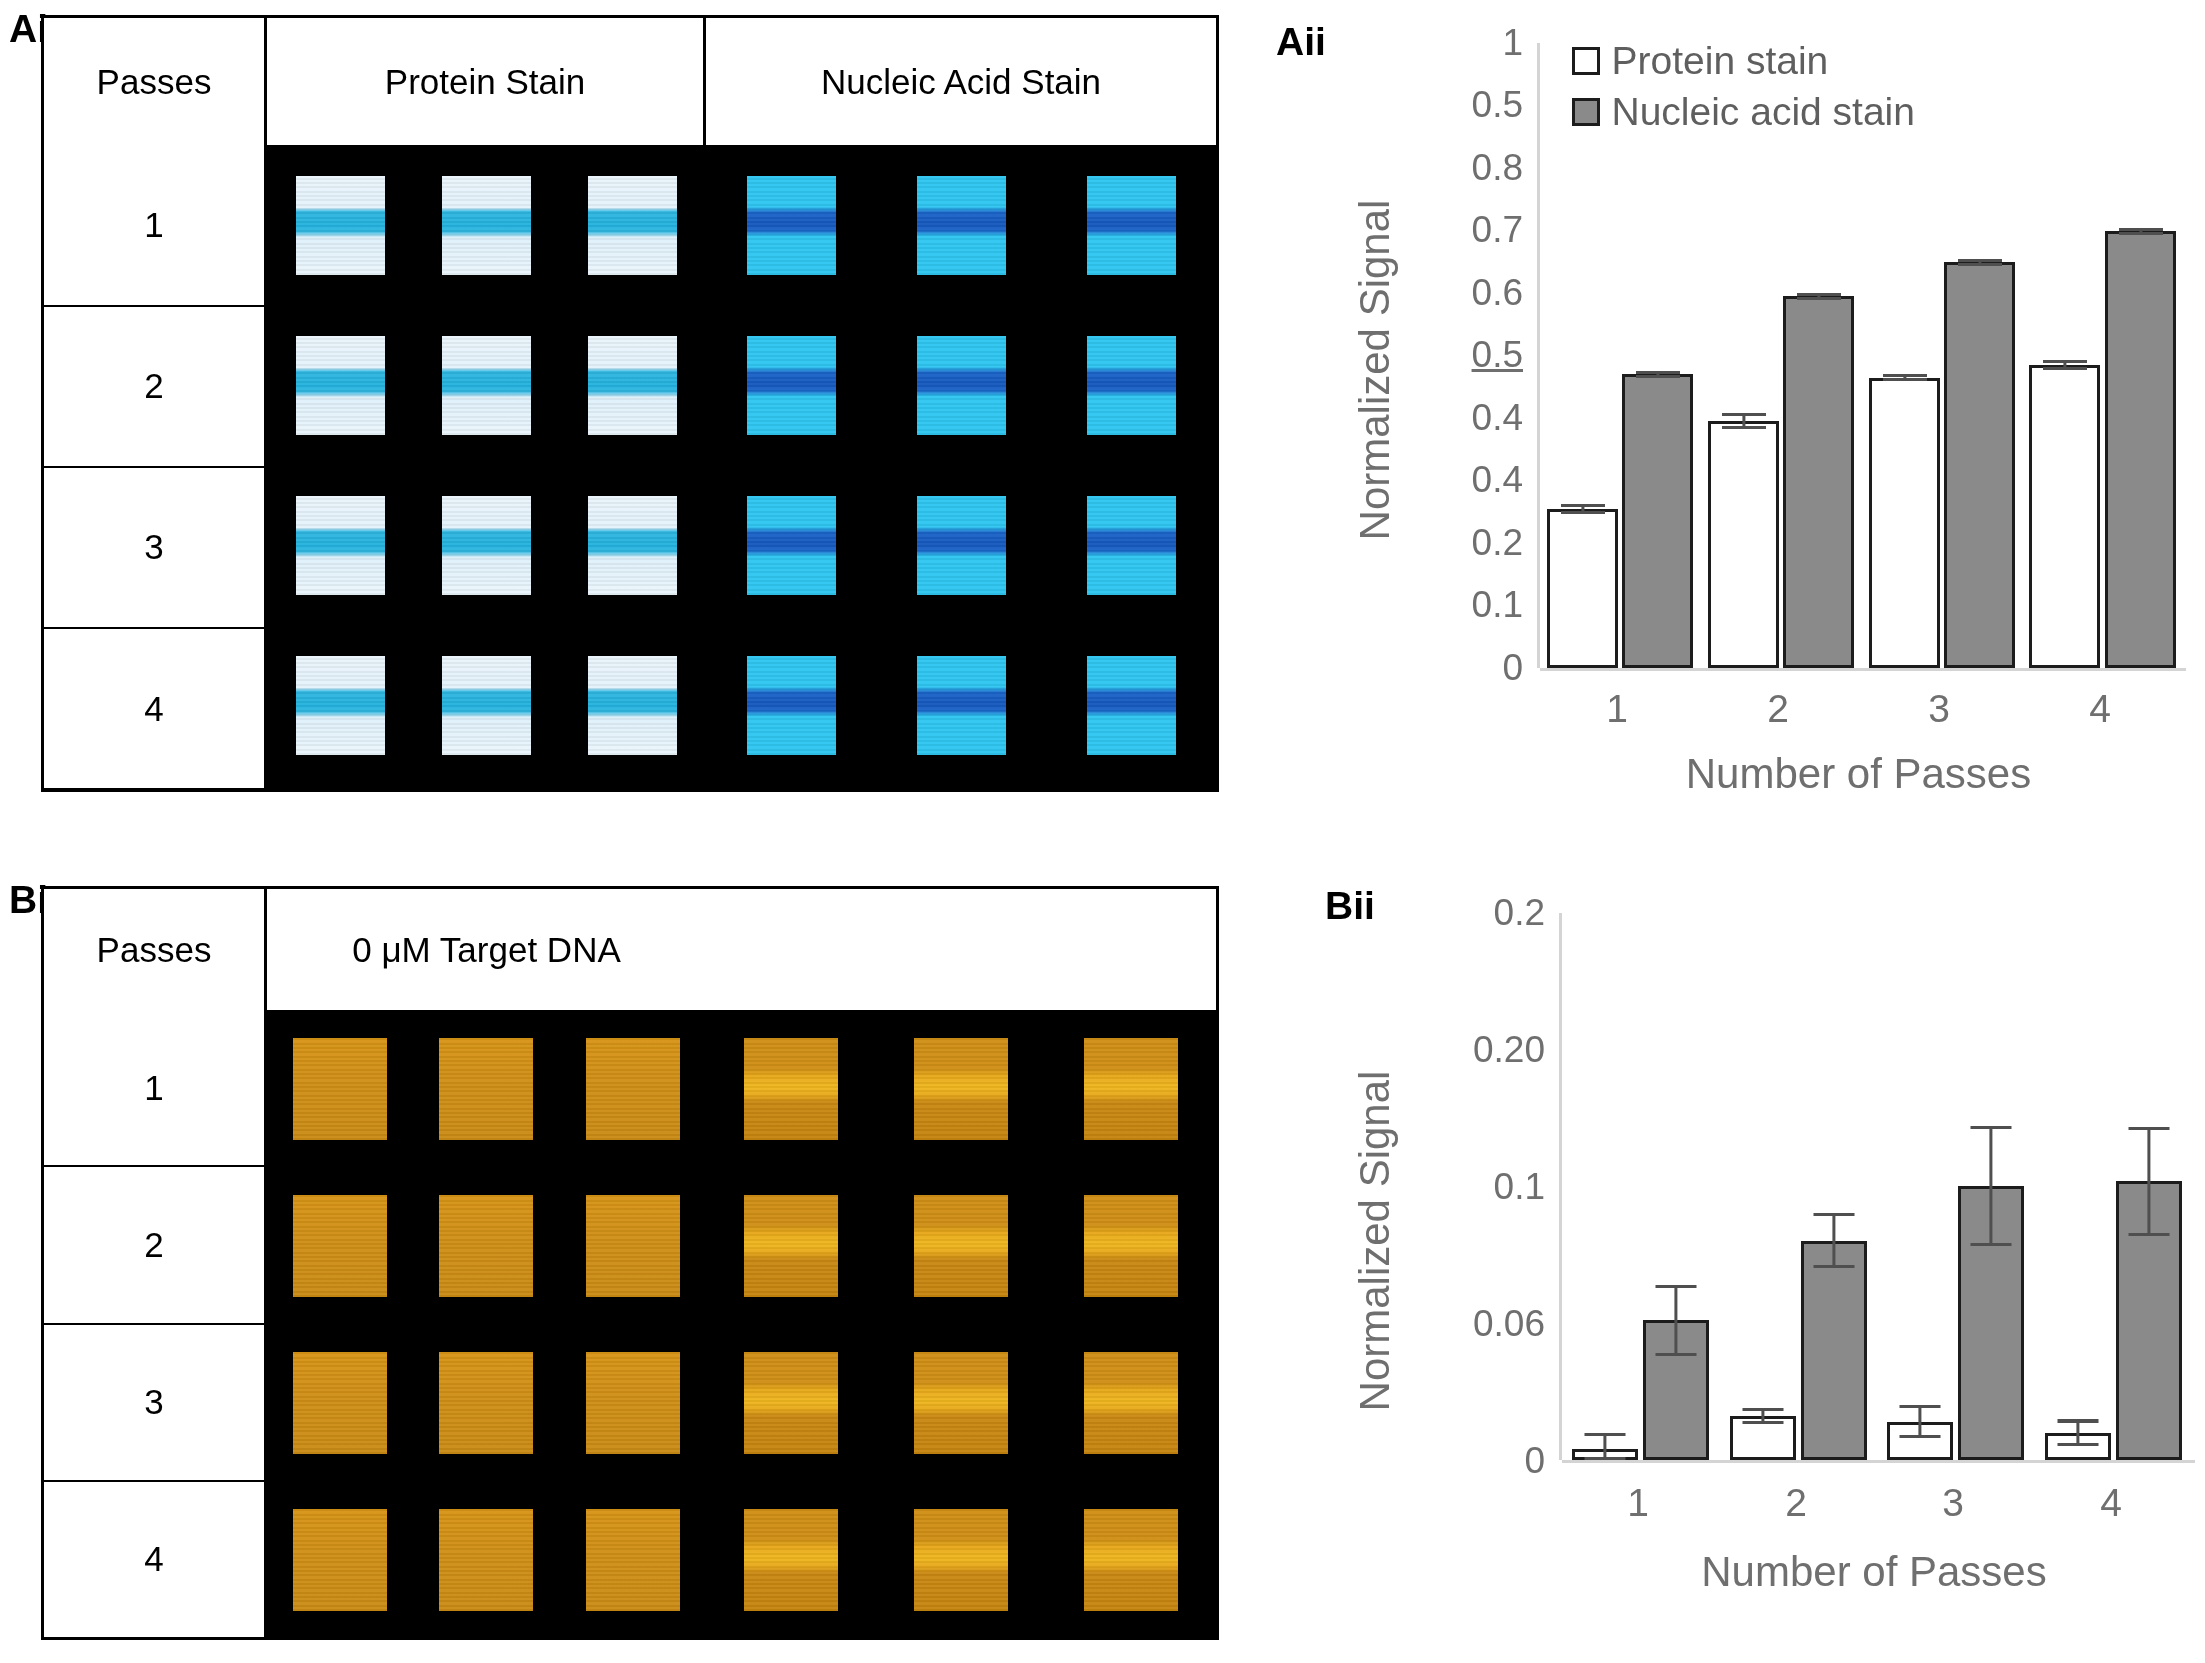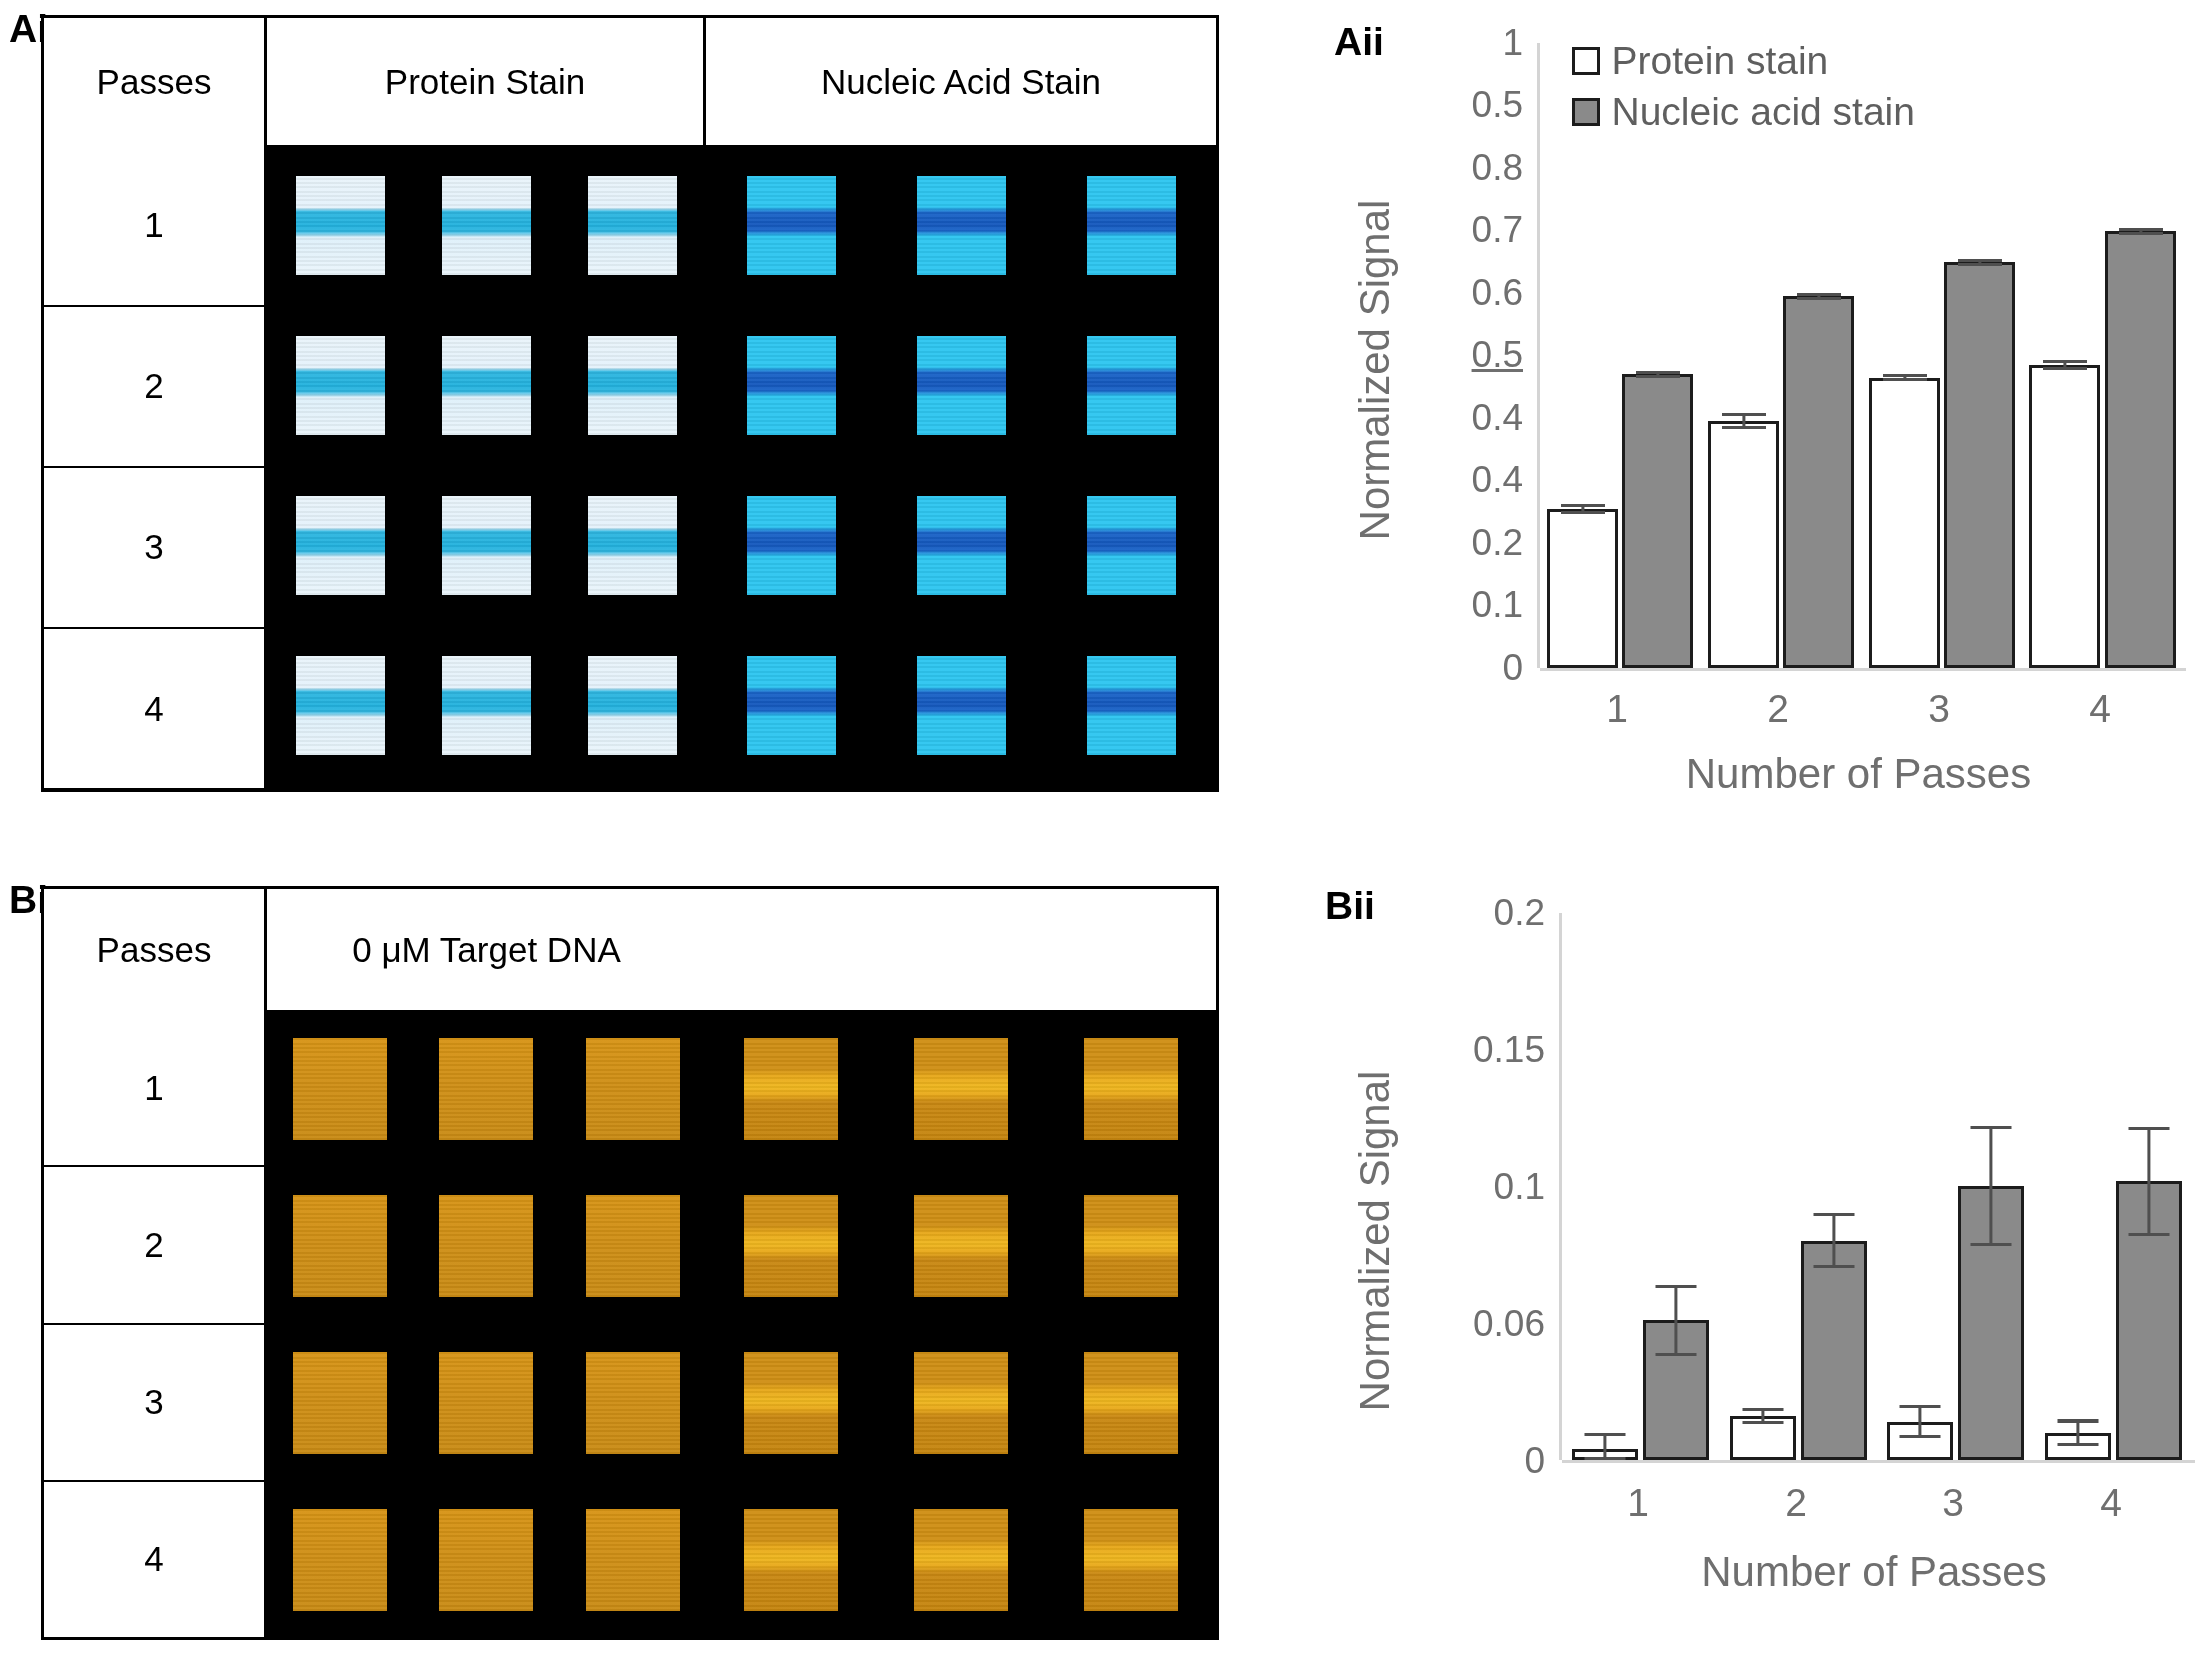--- a/index.html
+++ b/index.html
@@ -177,21 +177,21 @@
           <div class="lane nucleic" style="width:89px;height:99px;">
               <div class="noise"></div>
             </div>
         </div>
       </div>
 
     </div>
   </div>
 </div>
 
-<div class="ptag" style="left:1334px;top:21.6px;">Aii</div>
+<div class="ptag" style="left:1276px;top:21.6px;">Aii</div>
 
 <div class="chart" style="left:1311px;top:15.3px;width:894px;height:802px;">
 
   <div class="ylab" style="left:-159px;top:331px;width:446px;text-align:center;">Normalized Signal</div>
 
   <div id="aii-yticks">
       <div class="ytick" style="width: 127px; right: 682px; top: 28px;">1</div>
       <div class="ytick" style="width: 127px; right: 682px; top: 90px;">0.5</div>
       <div class="ytick" style="width: 127px; right: 682px; top: 153px;">0.8</div>
       <div class="ytick" style="width: 127px; right: 682px; top: 215px;">0.7</div>
@@ -400,21 +400,21 @@
 </div>
 
 <div class="ptag" style="left:1325px;top:886px;">Bii</div>
 
 <div class="chart" style="left:1311px;top:886px;width:894px;height:770px;">
 
   <div class="ylab" style="left:-159px;top:331px;width:446px;text-align:center;">Normalized Signal</div>
 
   <div id="bii-yticks">
       <div class="ytick" style="width: 146px; right: 660px; top: 27px;">0.2</div>
-      <div class="ytick" style="width: 146px; right: 660px; top: 164px;">0.15</div>
+      <div class="ytick" style="width: 146px; right: 660px; top: 164px;">0.20</div>
       <div class="ytick" style="width: 146px; right: 660px; top: 301px;">0.1</div>
       <div class="ytick" style="width: 146px; right: 660px; top: 438px;">0.06</div>
       <div class="ytick" style="width: 146px; right: 660px; top: 575px;">0</div>
     </div>
 
   <div class="plotarea" style="left:248px;top:27px;width:630px;height:547px;">
     <div class="baseline" style="bottom:-3.2px;width:633px;"></div>
     <div id="bii-bars" style="position:absolute;inset:0;">
         <div class="bar open" style="left: 10px; bottom: 0px; width: 66px; height: 11px;"></div>
         <div class="errbar" style="left: 10px; width: 66px; bottom: 0px; height: 27px;">

